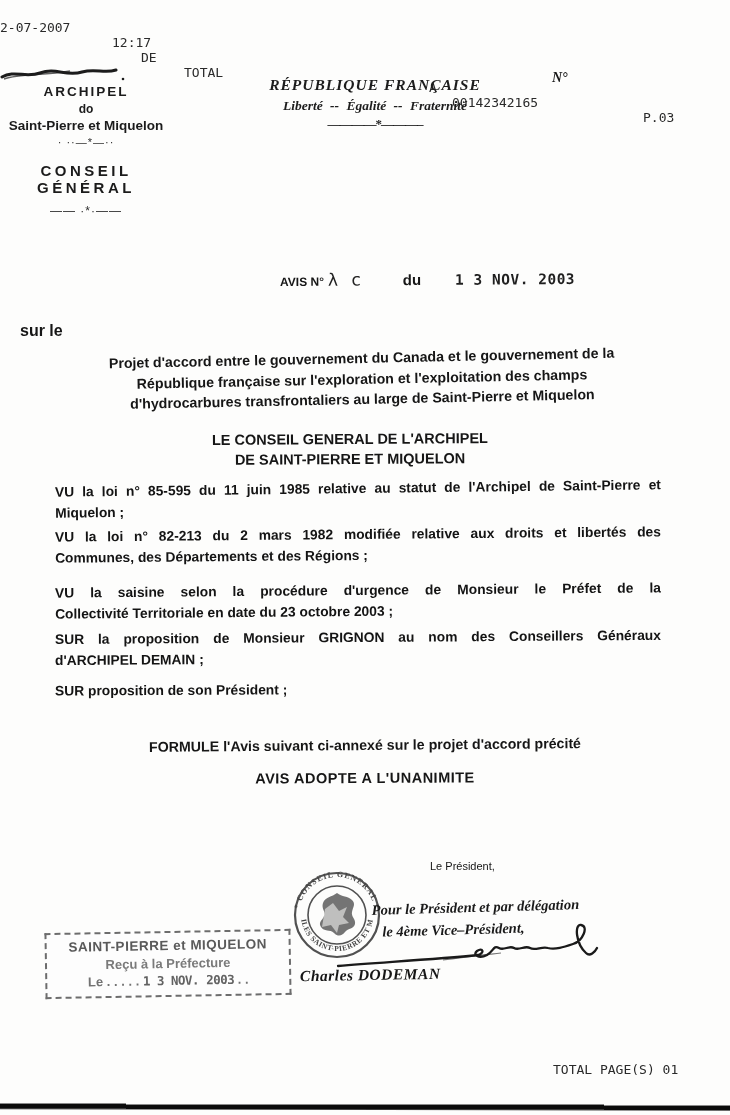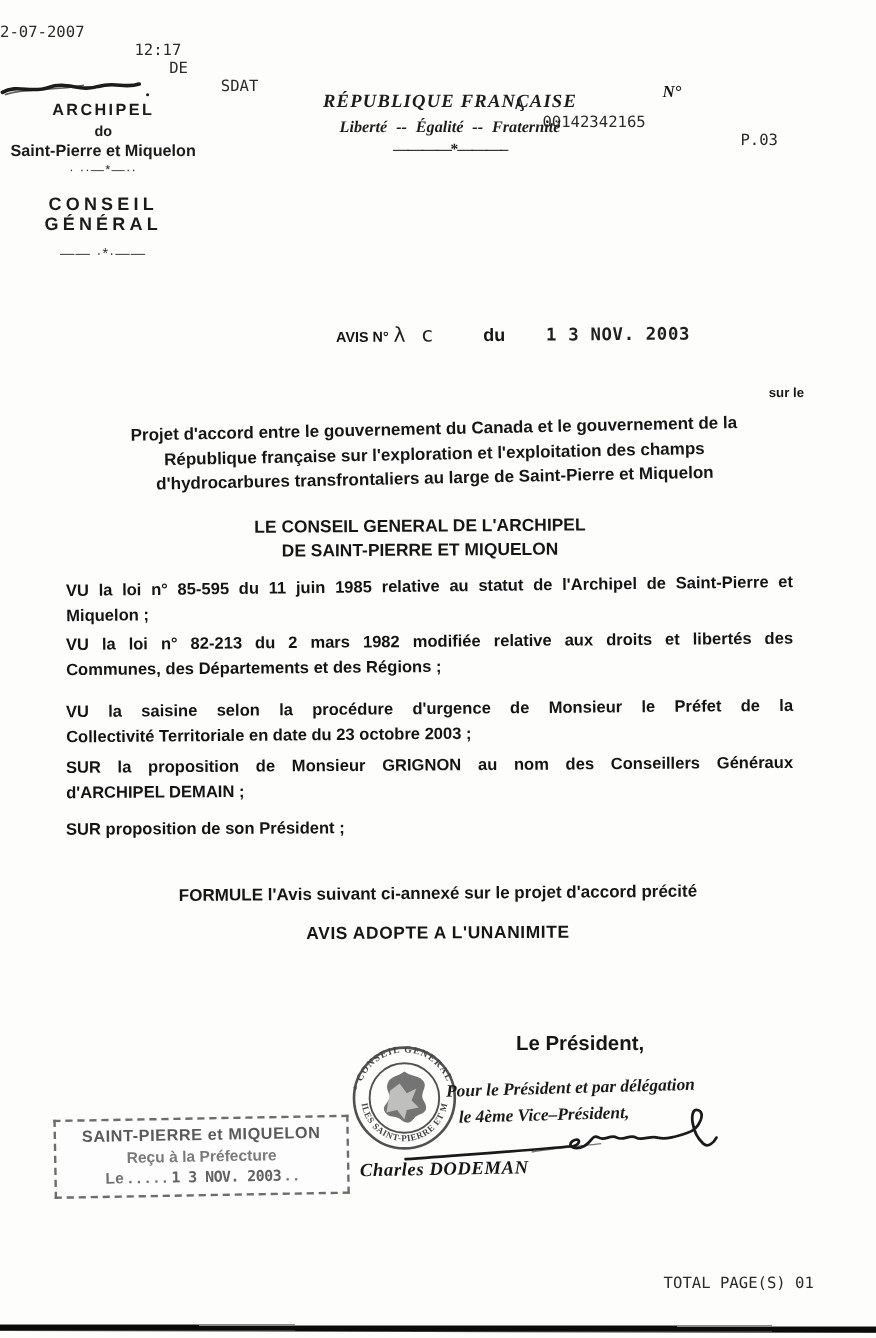--- a/index.html
+++ b/index.html
@@ -25,37 +25,37 @@
   .rf-title{font-size:15.5px;font-weight:bold;font-style:italic;letter-spacing:1px;}
   .rf-motto{font-size:13.5px;font-weight:bold;font-style:italic;margin-top:4px;word-spacing:4px;}
   .rf-div{font-size:13px;font-weight:bold;margin-top:2px;letter-spacing:-1px;}
   .numero{top:70px;left:552px;font-family:"Liberation Serif",serif;font-style:italic;font-weight:bold;font-size:14px;}
   
   .avis-line{top:269px;left:280px;white-space:nowrap;transform:rotate(-0.4deg);}
   .avis-label{font-size:12px;font-weight:bold;}
   .avis-hand{font-size:17px;font-family:"DejaVu Sans",sans-serif;color:#222;margin-left:4px;letter-spacing:4px;}
   .avis-du{font-size:15px;font-weight:bold;margin-left:38px;}
   .date-stamp{font-family:"DejaVu Sans Mono",monospace;font-size:14.5px;font-weight:bold;margin-left:34px;letter-spacing:0.5px;color:#1f1f1f;}
-  .sur-le{top:322px;left:20px;width:650px;text-align:right;font-size:11px;font-weight:bold;}
+  .sur-le{top:322px;left:20px;width:650px;text-align:left;font-size:16px;font-weight:bold;}
   
   .subject{top:348px;left:48px;width:628px;text-align:center;font-size:14.2px;font-weight:bold;line-height:1.45;transform:rotate(-1.2deg);}
   .heading{top:429px;left:60px;width:580px;text-align:center;font-size:14.5px;font-weight:bold;line-height:1.4;transform:rotate(-0.4deg);}
   
   .para{left:55px;width:606px;font-size:13.8px;font-weight:bold;line-height:1.55;color:#141414;}
   .para .jline{text-align:justify;text-align-last:justify;}
   .para .lline{text-align:left;}
   .p1{top:478px;transform:rotate(-0.7deg);}
   .p2{top:524px;transform:rotate(-0.5deg);}
   .p3{top:580px;transform:rotate(-0.5deg);}
   .p4{top:627px;transform:rotate(-0.4deg);}
   .p5{top:679px;transform:rotate(-0.3deg);}
   .formule{top:737px;left:40px;width:650px;text-align:center;font-size:14.2px;font-weight:bold;transform:rotate(-0.5deg);}
   .adoption{top:770px;left:40px;width:650px;text-align:center;font-size:14.5px;font-weight:bold;letter-spacing:0.5px;transform:rotate(-0.3deg);}
   
-  .president{top:860px;left:430px;font-size:17px;font-weight:bold;}
+  .president{top:860px;left:430px;font-size:11px;font-weight:normal;}
   .seal{top:869px;left:291px;opacity:0.88;}
   .delegation{top:896px;left:372px;font-family:"Liberation Serif",serif;font-style:italic;font-weight:bold;font-size:14.5px;color:#1a1a1a;transform:rotate(-1.6deg);line-height:1.55;}
   .delegation .dl2{margin-left:10px;}
   .sig{top:922px;left:333px;}
   .signer{top:966px;left:300px;font-family:"Liberation Serif",serif;font-style:italic;font-weight:bold;font-size:15.5px;letter-spacing:0.5px;transform:rotate(-1deg);}
   
   .pstamp{top:931px;left:45px;width:226px;border:2px dashed #6d6d6d;padding:5px 8px 7px 8px;
           text-align:center;color:#5a5a5a;transform:rotate(-1deg);background:rgba(255,255,255,0.3);}
   .pstamp .l1{font-size:13.5px;font-weight:bold;letter-spacing:0.5px;}
   .pstamp .l2{font-size:13px;font-weight:bold;margin-top:3px;opacity:0.8;}
@@ -69,24 +69,24 @@
 </style>
 </head>
 <body>
 
 <div class="page">
 
   <div class="abs fax fax-header">
     <span class="abs" style="left:0px;">2-07-2007</span>
     <span class="abs" style="left:88px;margin-left:24px;">12:17</span>
     <span class="abs" style="left:141px;">DE</span>
-    <span class="abs" style="left:184px;">SDAT</span>
+    <span class="abs" style="left:184px;">TOTAL</span>
     <span class="abs" style="left:429px;">A</span>
     <span class="abs" style="left:452px;">00142342165</span>
-    <span class="abs" style="left:617px;">P.03</span>
+    <span class="abs" style="left:643px;">P.03</span>
   </div>
 
   <svg class="abs pen-mark" width="135" height="22" viewBox="0 0 135 22">
     <path d="M2,13 C14,6 26,14 40,9 C56,3 66,13 82,8 C96,4 104,10 116,6" fill="none" stroke="#1c1c1c" stroke-width="3" stroke-linecap="round"></path>
     <path d="M4,15 C20,9 44,12 70,7" fill="none" stroke="#1c1c1c" stroke-width="1.4" opacity="0.7"></path>
     <circle cx="123" cy="15" r="1.3" fill="#1c1c1c"></circle>
   </svg>
 
   <div class="abs lh-left">
     <div class="lh-archipel">ARCHIPEL</div>

